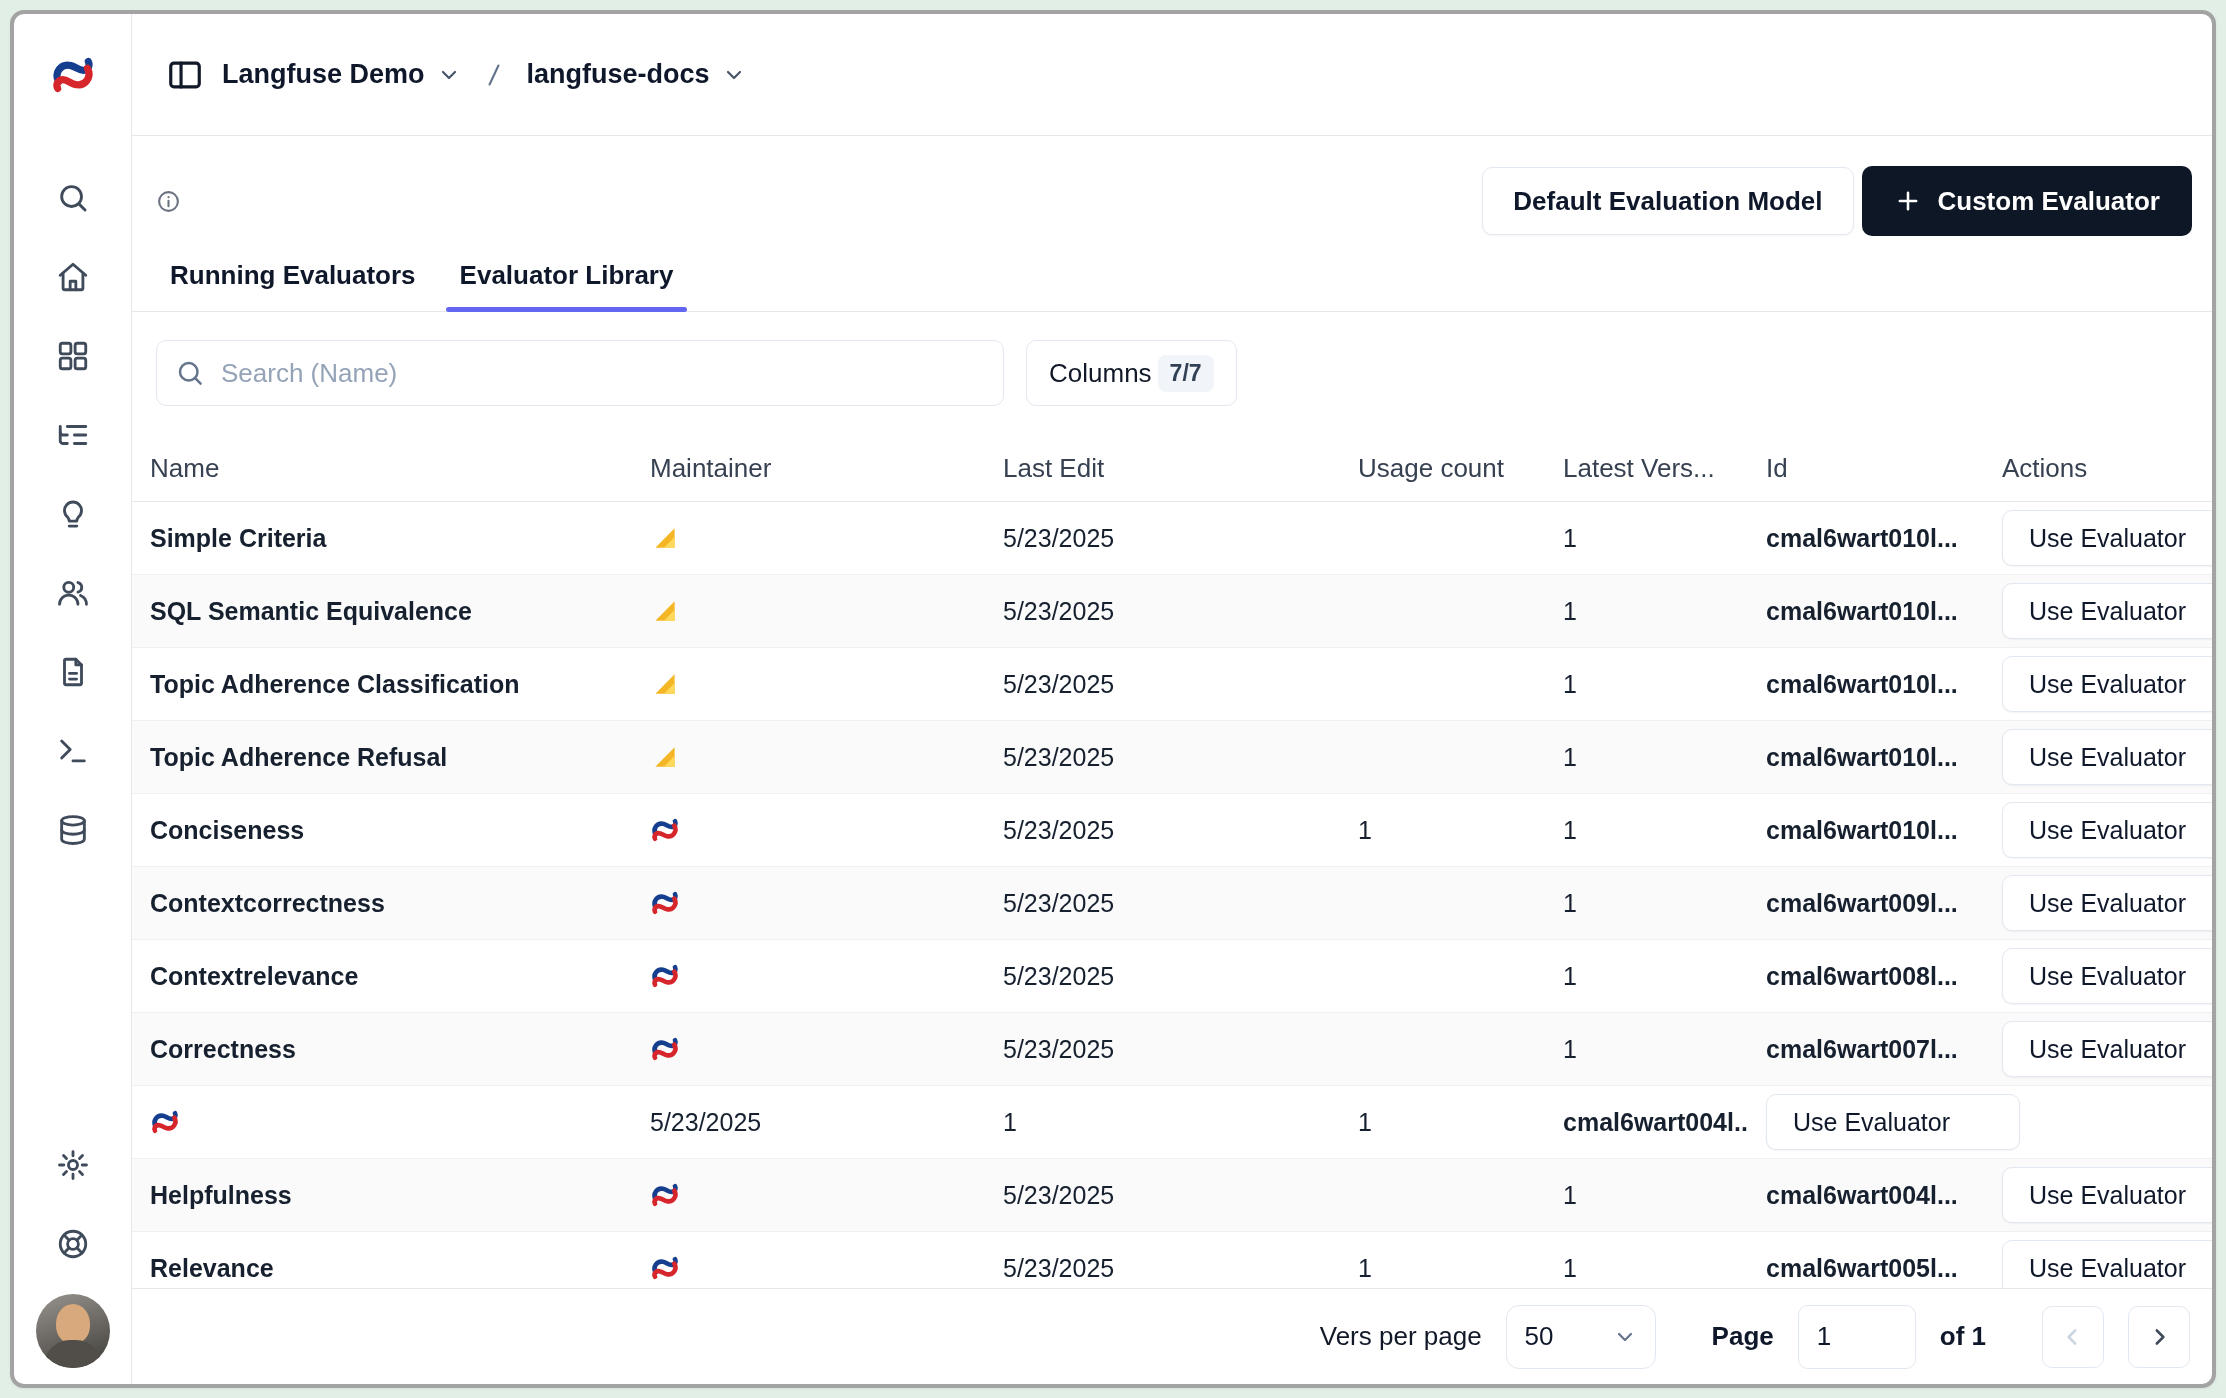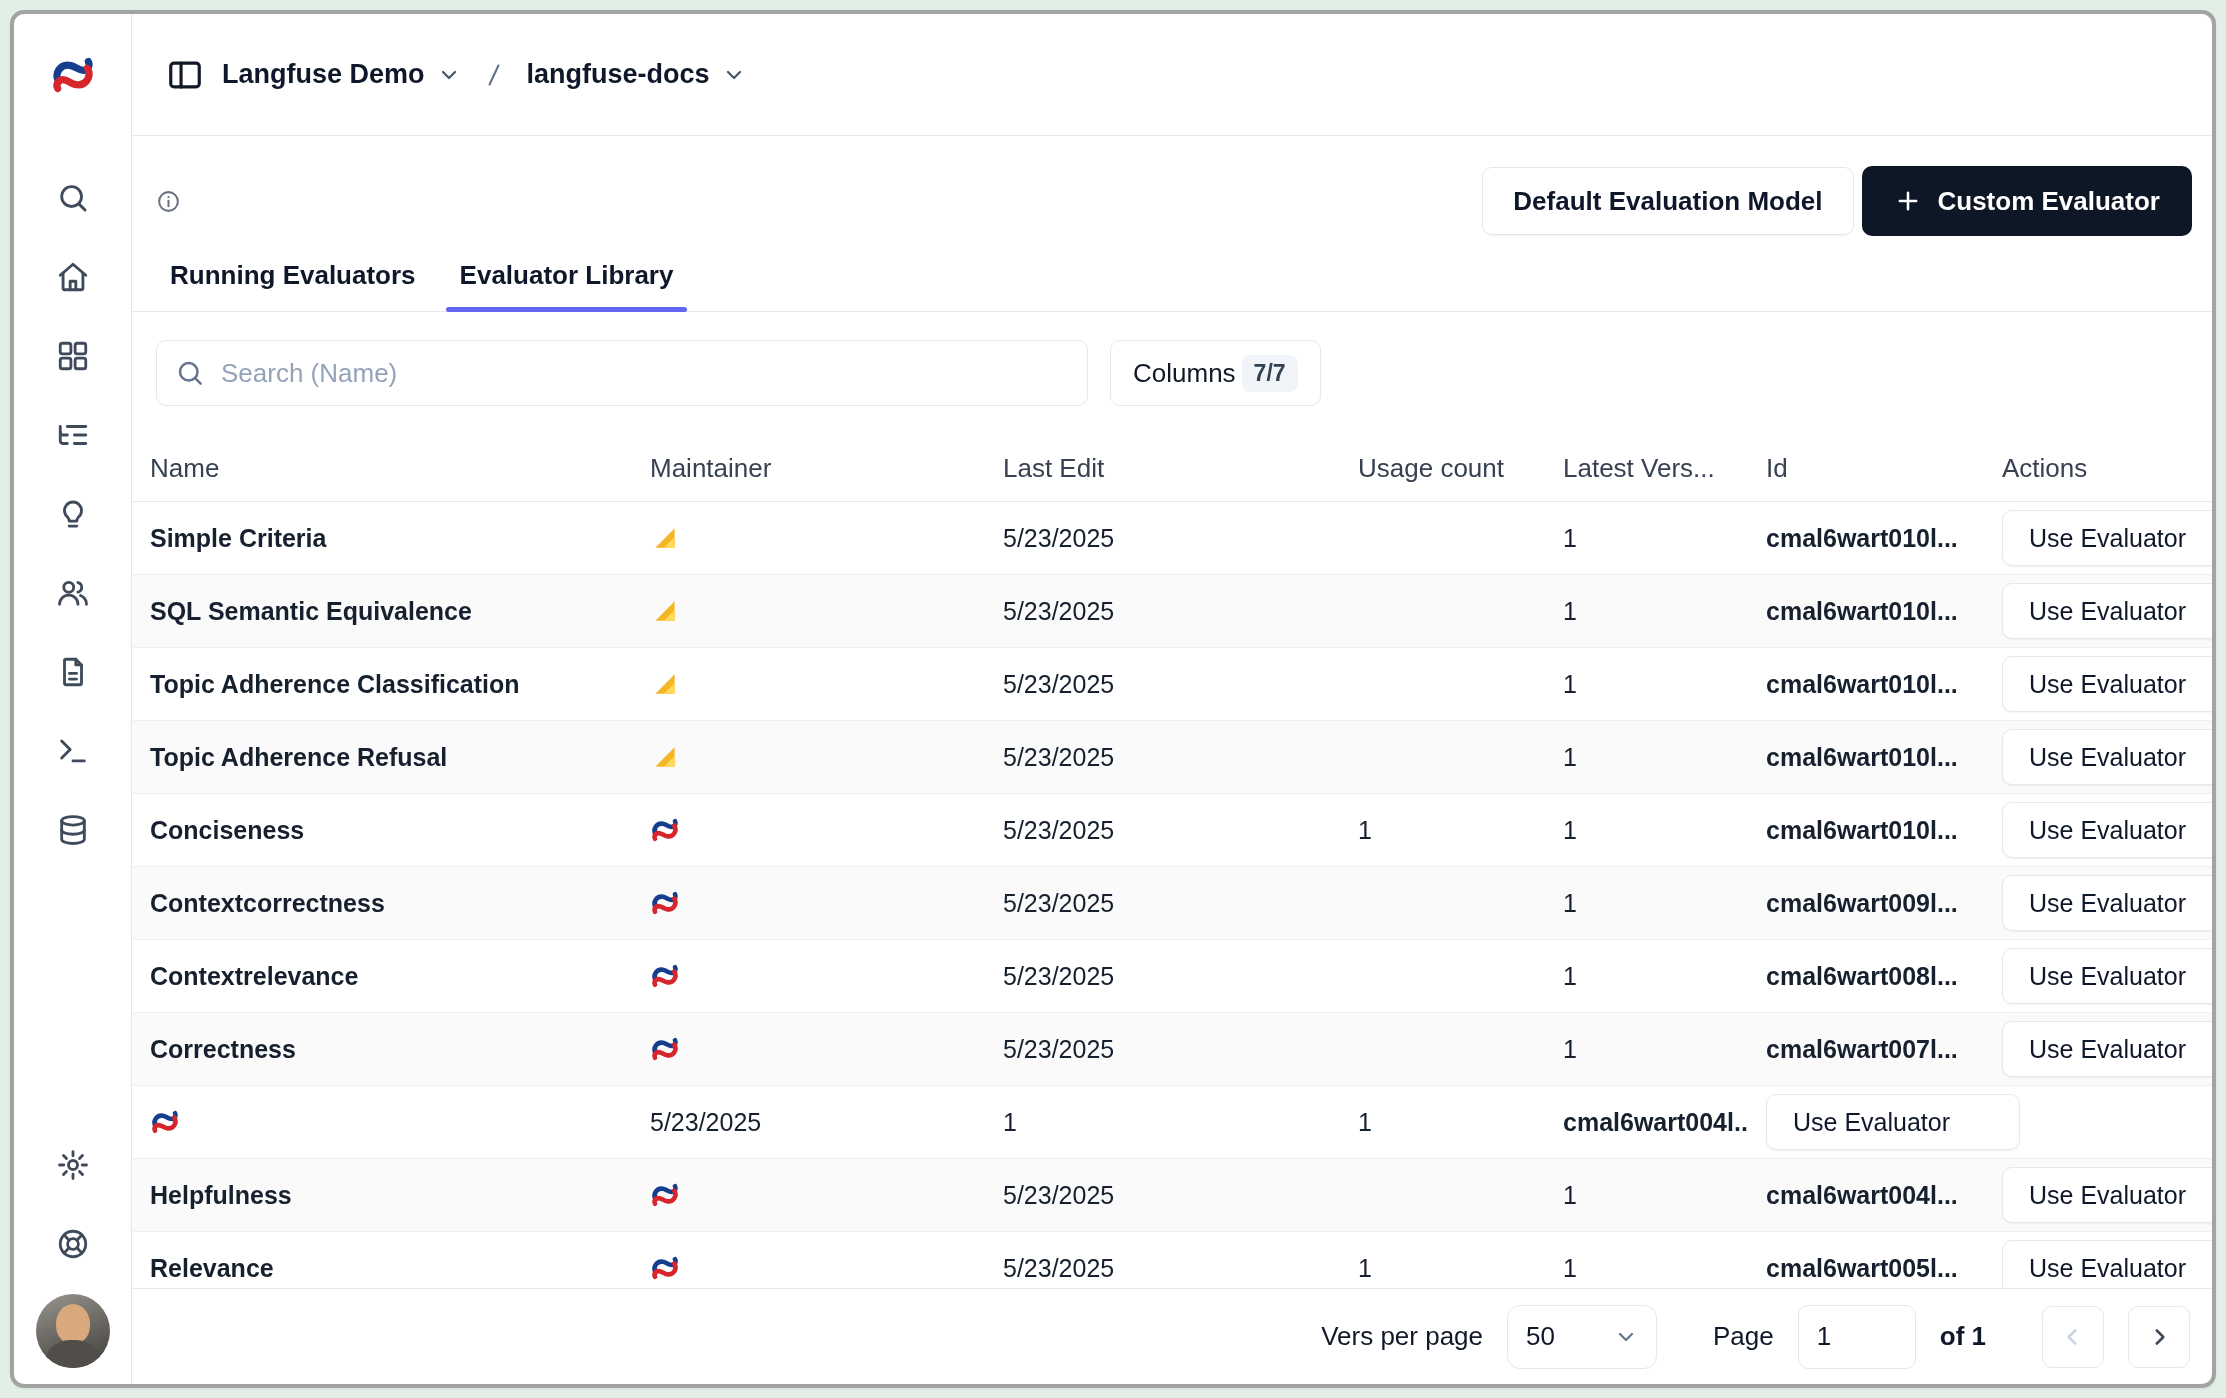--- a/index.html
+++ b/index.html
@@ -51,21 +51,21 @@
   .btn-dark { height:70px; padding:0 32px; background:#0e1726; color:#fff; border:none; border-radius:10px;
               font-family:inherit; font-size:26px; font-weight:600; display:flex; align-items:center; gap:16px; cursor:pointer; }
   .btn-dark svg { width:28px; height:28px; }
 
   .tabs { display:flex; gap:16px; padding:24px 24px 0; border-bottom:1px solid #e5e7eb; }
   .tab { background:none; border:none; font-family:inherit; font-size:26px; font-weight:600; color:#0f172a;
          padding:0 14px 20px; cursor:pointer; position:relative; }
   .tab.active::after { content:""; position:absolute; left:0; right:0; bottom:-1px; height:5px; border-radius:3px; background:#6366f1; }
 
   .toolbar { display:flex; gap:22px; padding:28px 24px 0; align-items:center; }
-  .search-box { width:932px; height:66px; border:1px solid #e2e8f0; border-radius:10px; display:flex; align-items:center;
+  .search-box { width:848px; height:66px; border:1px solid #e2e8f0; border-radius:10px; display:flex; align-items:center;
                 padding:0 18px; gap:16px; background:#fff; }
   .search-box svg { width:30px; height:30px; color:#64748b; flex:0 0 auto; }
   .search-box input { border:none; outline:none; flex:1; font-family:inherit; font-size:26px; color:#0f172a; background:transparent; }
   .search-box input::placeholder { color:#94a3b8; }
   .columns-btn { height:66px; border:1px solid #e2e8f0; border-radius:10px; background:#fff; display:flex; align-items:center;
                  gap:6px; padding:0 22px; font-family:inherit; font-size:26px; font-weight:500; color:#111827; cursor:pointer; }
   .columns-badge { background:#f1f5f9; border-radius:8px; padding:5px 12px; font-size:23px; font-weight:600; color:#334155; }
 
   
   .table { flex:1; margin-top:30px; display:flex; flex-direction:column; min-height:0; overflow:hidden; }
@@ -83,21 +83,21 @@
              font-family:inherit; font-size:25px; font-weight:500; color:#0f172a; cursor:pointer; text-align:left;
              white-space:nowrap; box-shadow:0 1px 2px rgba(0,0,0,.05); }
 
   
   .footerbar { flex:0 0 96px; border-top:1px solid #e5e7eb; display:flex; align-items:center; justify-content:flex-end;
                gap:24px; padding-right:22px; font-size:26px; }
   .rpp-label { font-weight:500; color:#111827; }
   .rpp-select { width:150px; height:64px; border:1px solid #e2e8f0; border-radius:13px; display:flex; align-items:center;
                 justify-content:space-between; padding:0 18px; background:#fff; cursor:pointer; font-size:26px; }
   .rpp-select svg { width:24px; height:24px; color:#64748b; }
-  .page-label { font-weight:400; margin-left:32px; }
+  .page-label { font-weight:700; margin-left:32px; }
   .page-input { width:118px; height:64px; border:1px solid #e2e8f0; border-radius:10px; font-family:inherit; font-size:26px;
                 padding:0 18px; outline:none; color:#0f172a; }
   .of-label { font-weight:700; }
   .pg-btn { width:62px; height:62px; border:1px solid #e2e8f0; border-radius:10px; background:#fff; display:flex;
             align-items:center; justify-content:center; cursor:pointer; }
   .pg-btn svg { width:26px; height:26px; }
   .pg-btn.prev { color:#cbd5e1; margin-left:32px; }
   .pg-btn.next { color:#3f4a5a; }
 </style>
 </head>

